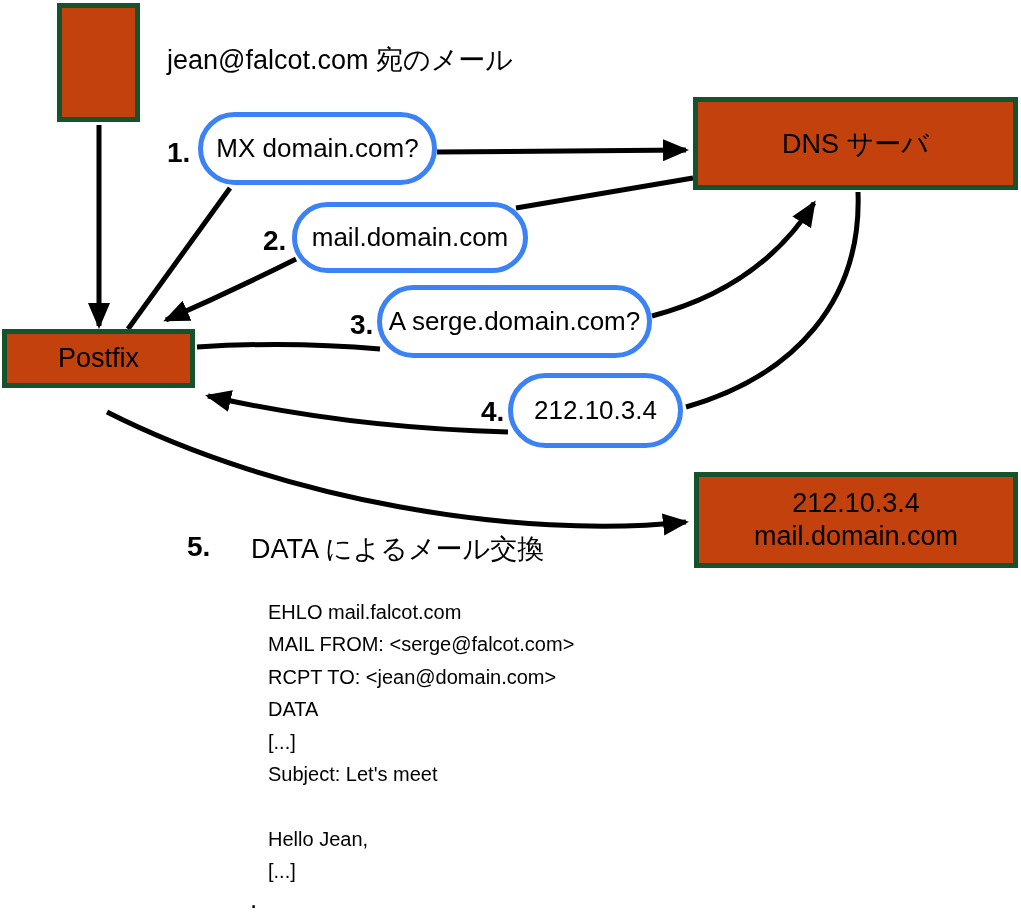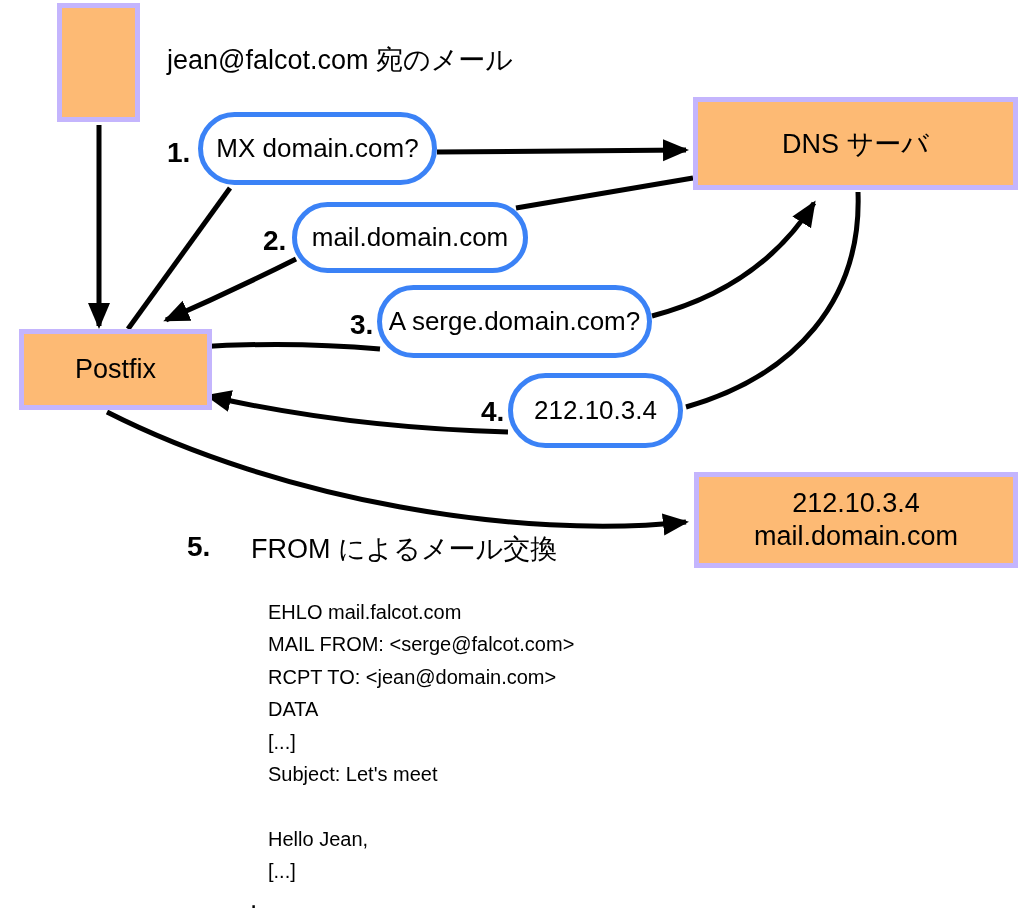--- a/index.html
+++ b/index.html
@@ -7,22 +7,22 @@
     position:relative;
     width:1021px;height:919px;
     background:#ffffff;
     font-family:"Liberation Sans", sans-serif;
     color:#000;
     overflow:hidden;
   }
   .canvas svg{position:absolute;left:0;top:0;z-index:1;}
   .node{
     position:absolute;
-    background:#fdba74;
-    border:5px solid #c4b5fd;
+    background:#c2410c;
+    border:5px solid #14532d;
     box-sizing:border-box;
     display:flex;align-items:center;justify-content:center;
     z-index:2;
     font-size:27px;
   }
   .pill{
     position:absolute;
     background:#ffffff;
     border:5px solid #3b82f6;
     box-sizing:border-box;
@@ -81,21 +81,21 @@
       <path d="M 197,347 Q 290,341 380,349"></path>
       <path d="M 652,316 Q 760,288 814,203" marker-end="url(#arrow)"></path>
       <path d="M 858,192 C 862,300 795,376 686,407"></path>
       <path d="M 508,432 Q 350,428 208,396" marker-end="url(#arrow)"></path>
       <path d="M 107,412 C 280,500 520,540 686,522" marker-end="url(#arrow)"></path>
     </g>
   </svg>
 
   <div class="node" style="left:57px;top:3px;width:83px;height:119px;"></div>
 
-  <div class="node" style="left:2px;top:329px;width:193px;height:81px;margin-left:17px;">
+  <div class="node" style="left:2px;top:329px;width:193px;height:59px;">
     <span>Postfix</span>
   </div>
 
   <div class="node" style="left:693px;top:97px;width:325px;height:93px;">
     <span>DNS サーバ</span>
   </div>
 
   <div class="node" style="left:694px;top:472px;width:324px;height:96px;">
     <div class="server-lines">
       <span>212.10.3.4</span>
@@ -116,21 +116,21 @@
     <span>212.10.3.4</span>
   </div>
 
   <div class="stepnum" style="left:167px;top:137px;">1.</div>
   <div class="stepnum" style="left:263px;top:225px;">2.</div>
   <div class="stepnum" style="left:350px;top:309px;">3.</div>
   <div class="stepnum" style="left:481px;top:396px;">4.</div>
   <div class="stepnum" style="left:187px;top:531px;">5.</div>
 
   <div class="caption" style="left:167px;top:42px;">jean@falcot.com 宛のメール</div>
-  <div class="caption" style="left:251px;top:531px;">FROM によるメール交換</div>
+  <div class="caption" style="left:251px;top:531px;">DATA によるメール交換</div>
 
   <div class="smtp">EHLO mail.falcot.com
 MAIL FROM: &lt;serge@falcot.com&gt;
 RCPT TO: &lt;jean@domain.com&gt;
 DATA
 [...]
 Subject: Let's meet
 
 Hello Jean,
 [...]</div>

